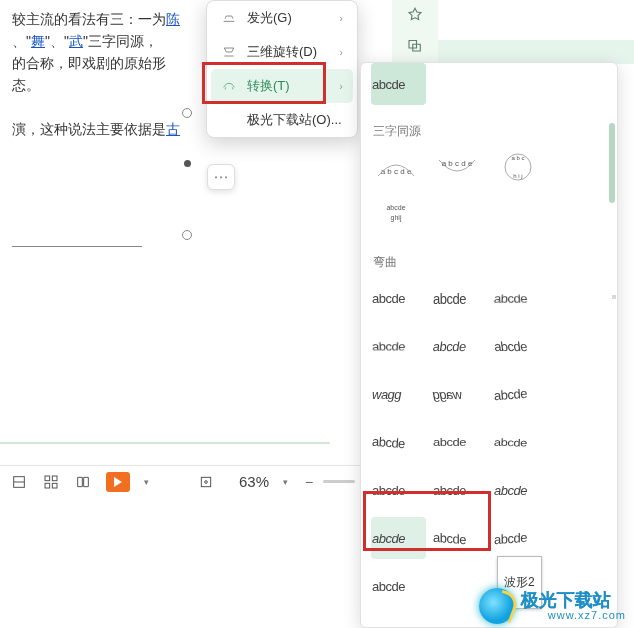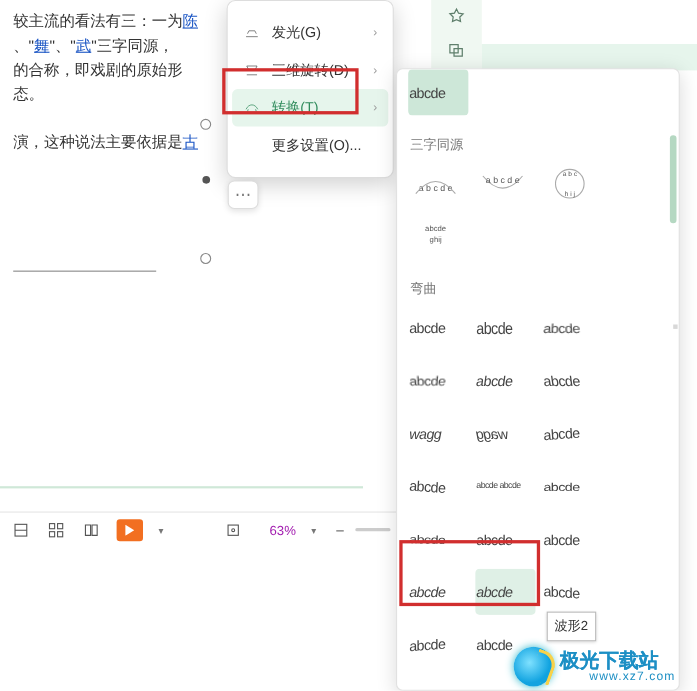--- a/index.html
+++ b/index.html
@@ -47,21 +47,21 @@
   .statusbar .icon-btn {
     width: 18px; height: 18px; color: #555; display: flex; align-items: center; justify-content: center; cursor: pointer;
   }
   .statusbar svg { width: 16px; height: 16px; stroke: #555; fill: none; stroke-width: 1.5; }
   .play-btn {
     width: 24px; height: 20px; background: #f26f21; border-radius: 3px;
     display: flex; align-items: center; justify-content: center;
   }
   .play-btn svg { fill: #fff; stroke: none; width: 10px; height: 10px; }
   .play-caret { width: 8px; color: #777; font-size: 9px; }
-  .zoom-txt { font-size: 12px; color: #a21caf; margin-left: 10px; }
+  .zoom-txt { font-size: 15px; color: #404040; margin-left: 10px; }
 
   
   .transform-panel {
     position: absolute; left: 360px; top: 62px; width: 258px; height: 566px;
     background: #fff; border: 1px solid #e1e1e1; border-radius: 6px;
     box-shadow: 0 4px 18px rgba(0,0,0,.15); overflow: hidden;
   }
   .transform-panel h4 {
     font-size: 12px; font-weight: normal; color: #777; padding: 10px 12px 6px;
   }
@@ -79,39 +79,39 @@
     font-size: 13px; color: #444; letter-spacing: -0.5px;
     user-select: none;
   }
   .redbox-tp {
     position: absolute; left: 2px; top: 428px; width: 128px; height: 60px;
     border: 3px solid #d12e2e; pointer-events: none;
   }
 
   .tp-tooltip {
     position: absolute; left: 497px; top: 556px; font-size: 12px;
-    background: #fff; border: 1px solid #bbb; padding: 4px 6px; color: #333;
+    background: #fff; border: 1px solid #bbb; padding: 17px 6px; color: #333;
     box-shadow: 0 1px 3px rgba(0,0,0,.2);
   }
 
   
   .tp-scroll {
     position: absolute; right: 2px; top: 60px; width: 6px; height: 80px;
     background: #b5d8c2; border-radius: 3px;
   }
   .tp-scroll2 {
     position: absolute; right: 1px; top: 232px; width: 4px; height: 4px;
     background: #d8d8d8;
   }
 
   
   .ctxmenu {
     position: absolute; left: 206px; top: 0; width: 152px;
     background: #fff; border: 1px solid #ddd; border-radius: 8px;
-    box-shadow: 0 6px 20px rgba(0,0,0,.18); padding: 12px 4px;
+    box-shadow: 0 6px 20px rgba(0,0,0,.18); padding: 0 4px;
   }
   .ctx-item {
     height: 34px; display: flex; align-items: center; gap: 10px;
     padding: 0 10px; font-size: 13px; color: #333; border-radius: 5px;
     cursor: pointer; position: relative;
   }
   .ctx-item .chev {
     margin-left: auto; color: #999; font-size: 11px;
   }
   .ctx-item svg { width: 16px; height: 16px; }
@@ -141,21 +141,21 @@
   }
   .side-strip svg{ width:18px;height:18px; stroke:#5f7f6c; fill:none; stroke-width:1.5;}
 
   .green-strip {
     position: absolute; left: 438px; top: 40px; width: 196px; height: 24px;
     background: #e6f5ec;
   }
 
   
   .watermark {
-    position: absolute; right: 20px; bottom: 4px; display: flex; align-items: center; gap: 6px;
+    position: absolute; right: 8px; bottom: 4px; display: flex; align-items: center; gap: 6px;
   }
   .wm-logo {
     width: 36px; height: 36px; border-radius: 50%;
     background: radial-gradient(circle at 40% 40%, #7fe1ff, #11a3e0 60%);
     box-shadow: 0 0 8px #3bc; position: relative;
   }
   .wm-logo::after{
     content:""; position:absolute; left:18px; top:4px; width:16px; height:26px;
     border:3px solid #f8d24a; border-left:none; border-bottom:none;
     border-radius: 0 14px 0 0; transform: rotate(20deg);
@@ -217,21 +217,21 @@
     <div class="ctx-item highlight">
       <svg viewBox="0 0 24 24" stroke="#2f8b5b" fill="none">
           <path d="M4 14c4-8 12-8 16 0"></path>
           <path d="M7 14l-1 3M17 14l1 3"></path>
         </svg>
       <span>转换(T)</span>
       <span class="chev">›</span>
     </div>
     <div class="ctx-item">
       <span style="width:16px"></span>
-      <span>更多设置(O)...</span>
+      <span>极光下载站(O)...</span>
     </div>
   </div>
   <div class="redbox-menu"></div>
 
   <div class="dots">
     <span>⋯</span>
   </div>
 
   <div class="statusbar">
     <div class="icon-btn">
@@ -341,23 +341,20 @@
       <div class="tp-item">
           <span class="sample" style="font-style:italic;transform:scaleX(-1)">wagg</span>
         </div>
 
       <div class="tp-item">
           <span class="sample" style="transform:rotate(-4deg)">abcde</span>
         </div>
       <div class="tp-item">
           <span class="sample" style="transform:rotate(4deg)">abcde</span>
         </div>
-      <div class="tp-item">
-          <span class="sample" style="font-size:8px;line-height:8px;text-align:center">abcde abcde</span>
-        </div>
 
       <div class="tp-item">
           <span class="sample" style="transform:scaleY(.8)">abcde</span>
         </div>
       <div class="tp-item">
           <span class="sample" style="transform:scaleY(.8) rotate(2deg)">abcde</span>
         </div>
       <div class="tp-item">
           <span class="sample">abcde</span>
         </div>

